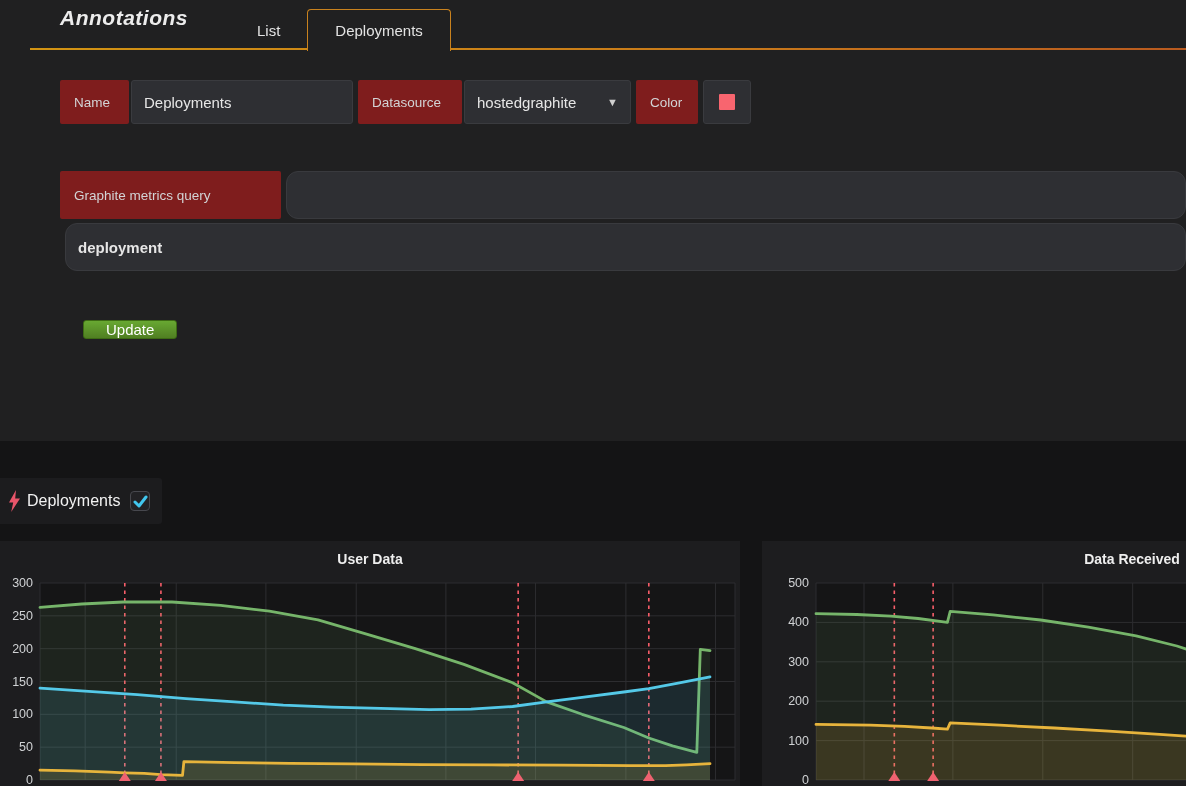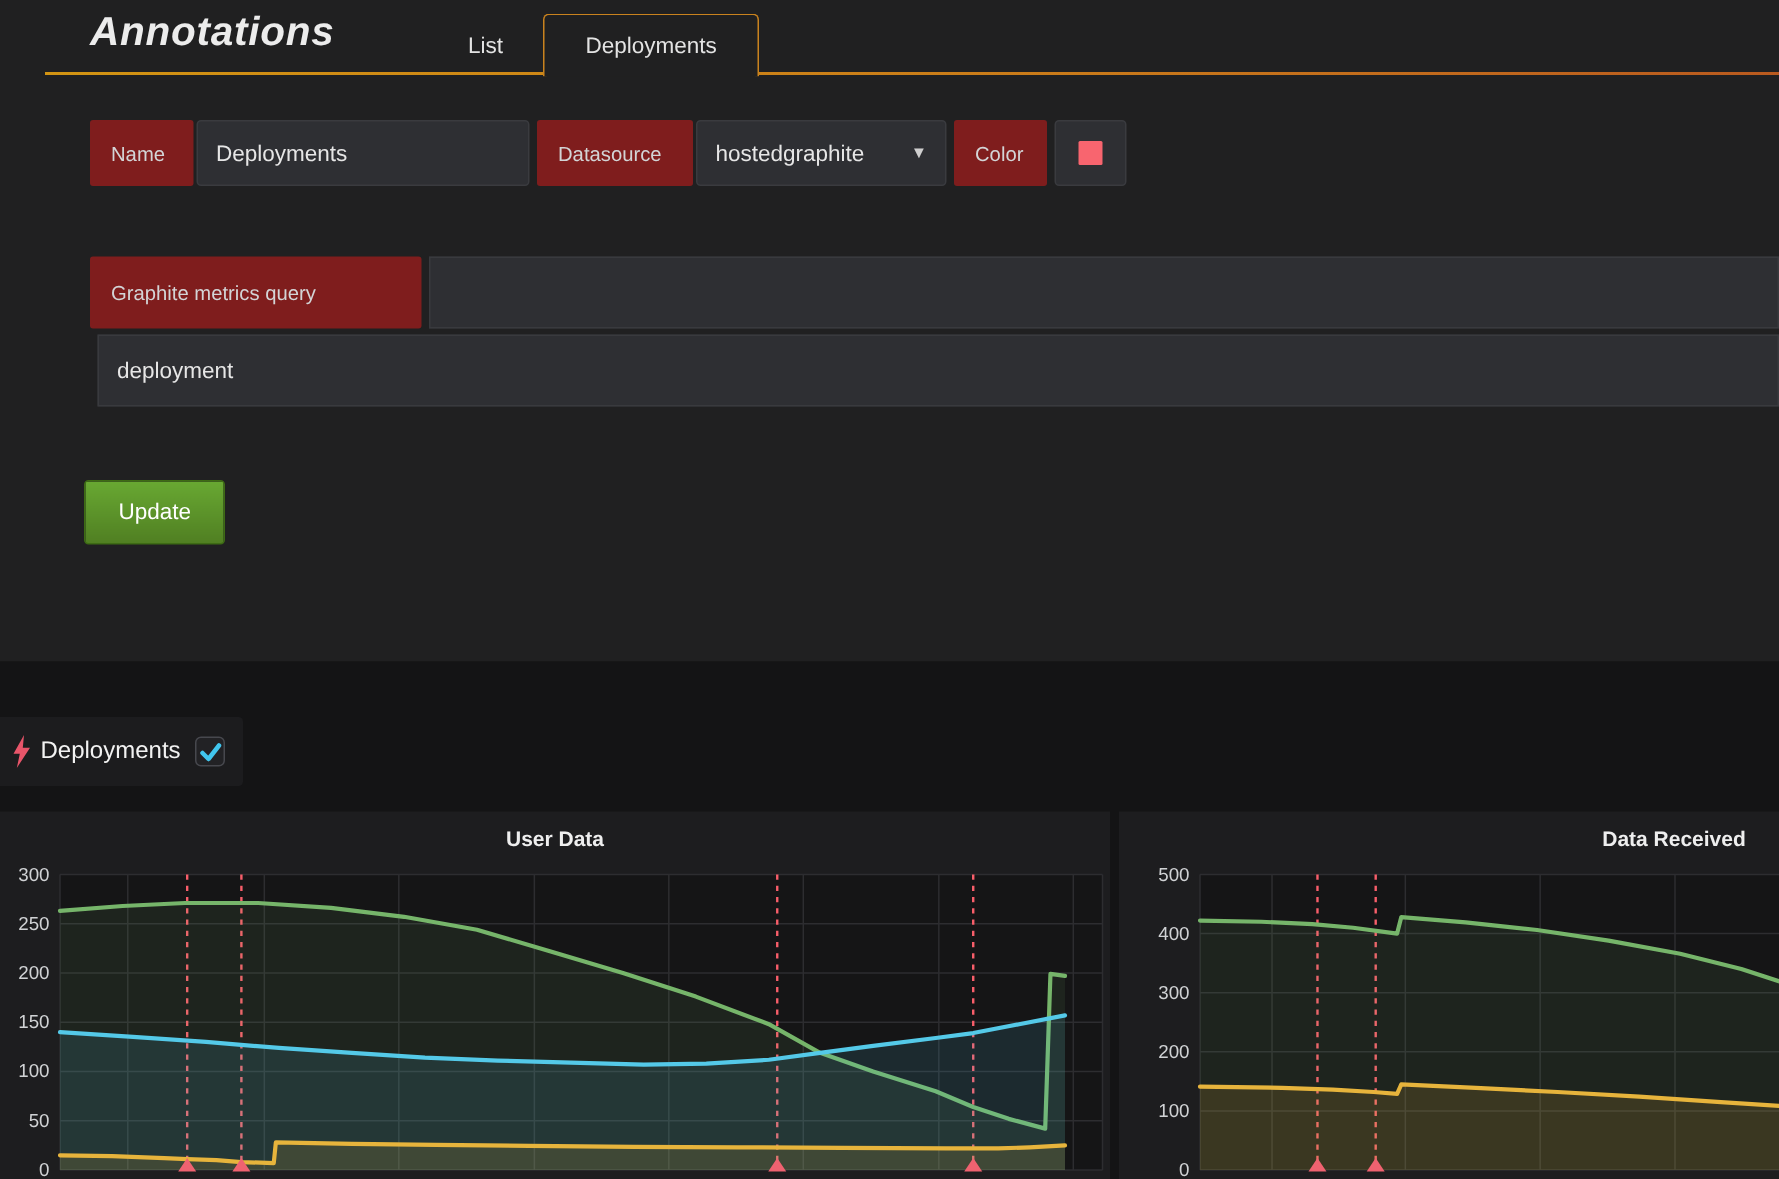--- a/index.html
+++ b/index.html
@@ -6,22 +6,22 @@
   html,body { width:1186px; height:786px; overflow:hidden; background:#141415;
               font-family:"Liberation Sans", sans-serif; color:#d8d9da; }
 
   
   .editor { background:#202021; height:441px; width:1186px; }
 
   .header { position:relative; height:50px; padding-left:30px; }
   .header-underline { position:absolute; left:30px; right:0; bottom:0; height:2px;
                       background:linear-gradient(90deg,#d29413,#c97a1a 60%,#b95a1f); }
   .header-inner { display:flex; align-items:flex-end; height:50px; }
-  .page-title { font-style:italic; font-weight:bold; font-size:27px; color:#ececec;
-                margin:0 62px 6px 30px; letter-spacing:0.5px; align-self:flex-start; padding-top:6px; }
+  .page-title { font-style:italic; font-weight:bold; font-size:21px; color:#ececec;
+                margin:0 42px 6px 30px; letter-spacing:0.5px; align-self:flex-start; padding-top:6px; }
   .tab { display:flex; align-items:center; justify-content:flex-end; height:40px;
          padding:0 27px; font-size:15px; color:#e3e3e3; cursor:pointer; position:relative; }
   .tab.active { border:1px solid #c9821e; border-bottom:none; border-radius:4px 4px 0 0;
                 background:#202021; z-index:2; height:42px; margin-bottom:-1px; }
 
   
   .row1 { display:flex; margin:30px 0 0 60px; }
   .gf-label { background:#7f1d1d; height:44px; display:flex; align-items:center;
               padding:0 14px; font-size:13.5px; color:#d3d4d6; border-radius:2px; }
   .gf-field { background:#2e2f33; border:1px solid #3a3b3f; height:44px; border-radius:3px;
@@ -31,36 +31,36 @@
   .w-ds-label { width:104px; } .w-ds-select { width:167px; justify-content:space-between; }
   .caret { font-size:11px; color:#cfcfcf; margin-left:10px; }
   .w-color-label { width:62px; }
   .swatch-box { width:48px; height:44px; background:#2e2f33; border:1px solid #3a3b3f;
                 border-radius:3px; display:flex; align-items:center; justify-content:center; }
   .swatch { width:16px; height:16px; border-radius:1px; }
 
   .qrows { margin:47px 0 4px 60px; }
   .qrow { display:flex; margin-bottom:4px; }
   .q-label { width:221px; height:48px; flex:none; }
-  .q-input { flex:1 1 auto; height:48px; border-radius:0; border-color:#393a3e; }
-
-  .btn-update { margin:45px 0 0 56px; display:inline-block; cursor:pointer;
+  .q-input { flex:1 1 auto; height:48px; border-radius:12px; border-color:#393a3e;font-weight:bold; }
+
+  .btn-update { margin:45px 0 0 83px; display:inline-block; cursor:pointer;
                 background:linear-gradient(to bottom,#68a832,#507f22); border:1px solid #3d6b14;
-                border-radius:3px; color:#fff; font-size:15px; padding:12px 22px; }
+                border-radius:3px; color:#fff; font-size:15px; padding:0 22px; }
 
   
   .dash { background:#141415; }
   .legend-toggle { display:inline-flex; align-items:center; margin-top:37px; height:46px;
                    background:#1c1c1e; border-radius:0 3px 3px 0; padding:0 12px 0 8px; }
   .bolt { width:13px; height:22px; margin-right:6px; flex:none; }
   .legend-label { font-size:16px; color:#f2f2f2; margin-right:10px; }
   .checkbox { width:20px; height:20px; background:#222225; border:1px solid #47484e;
               border-radius:4px; display:flex; align-items:center; justify-content:center; cursor:pointer; }
 
-  .panels { display:flex; gap:6px; margin-top:17px; }
+  .panels { display:flex; gap:22px; margin-top:17px; }
   .panel { width:740px; height:245px; background:#1d1d1f; position:relative; flex:none; }
   .panel-title { position:absolute; top:10px; left:0; width:100%; text-align:center;
                  font-size:14px; font-weight:bold; color:#eeeeee; z-index:2; }
   svg text { font-family:"Liberation Sans", sans-serif; }
 </style>
 </head>
 <body>
 
 <div class="editor">
   <div class="header">

